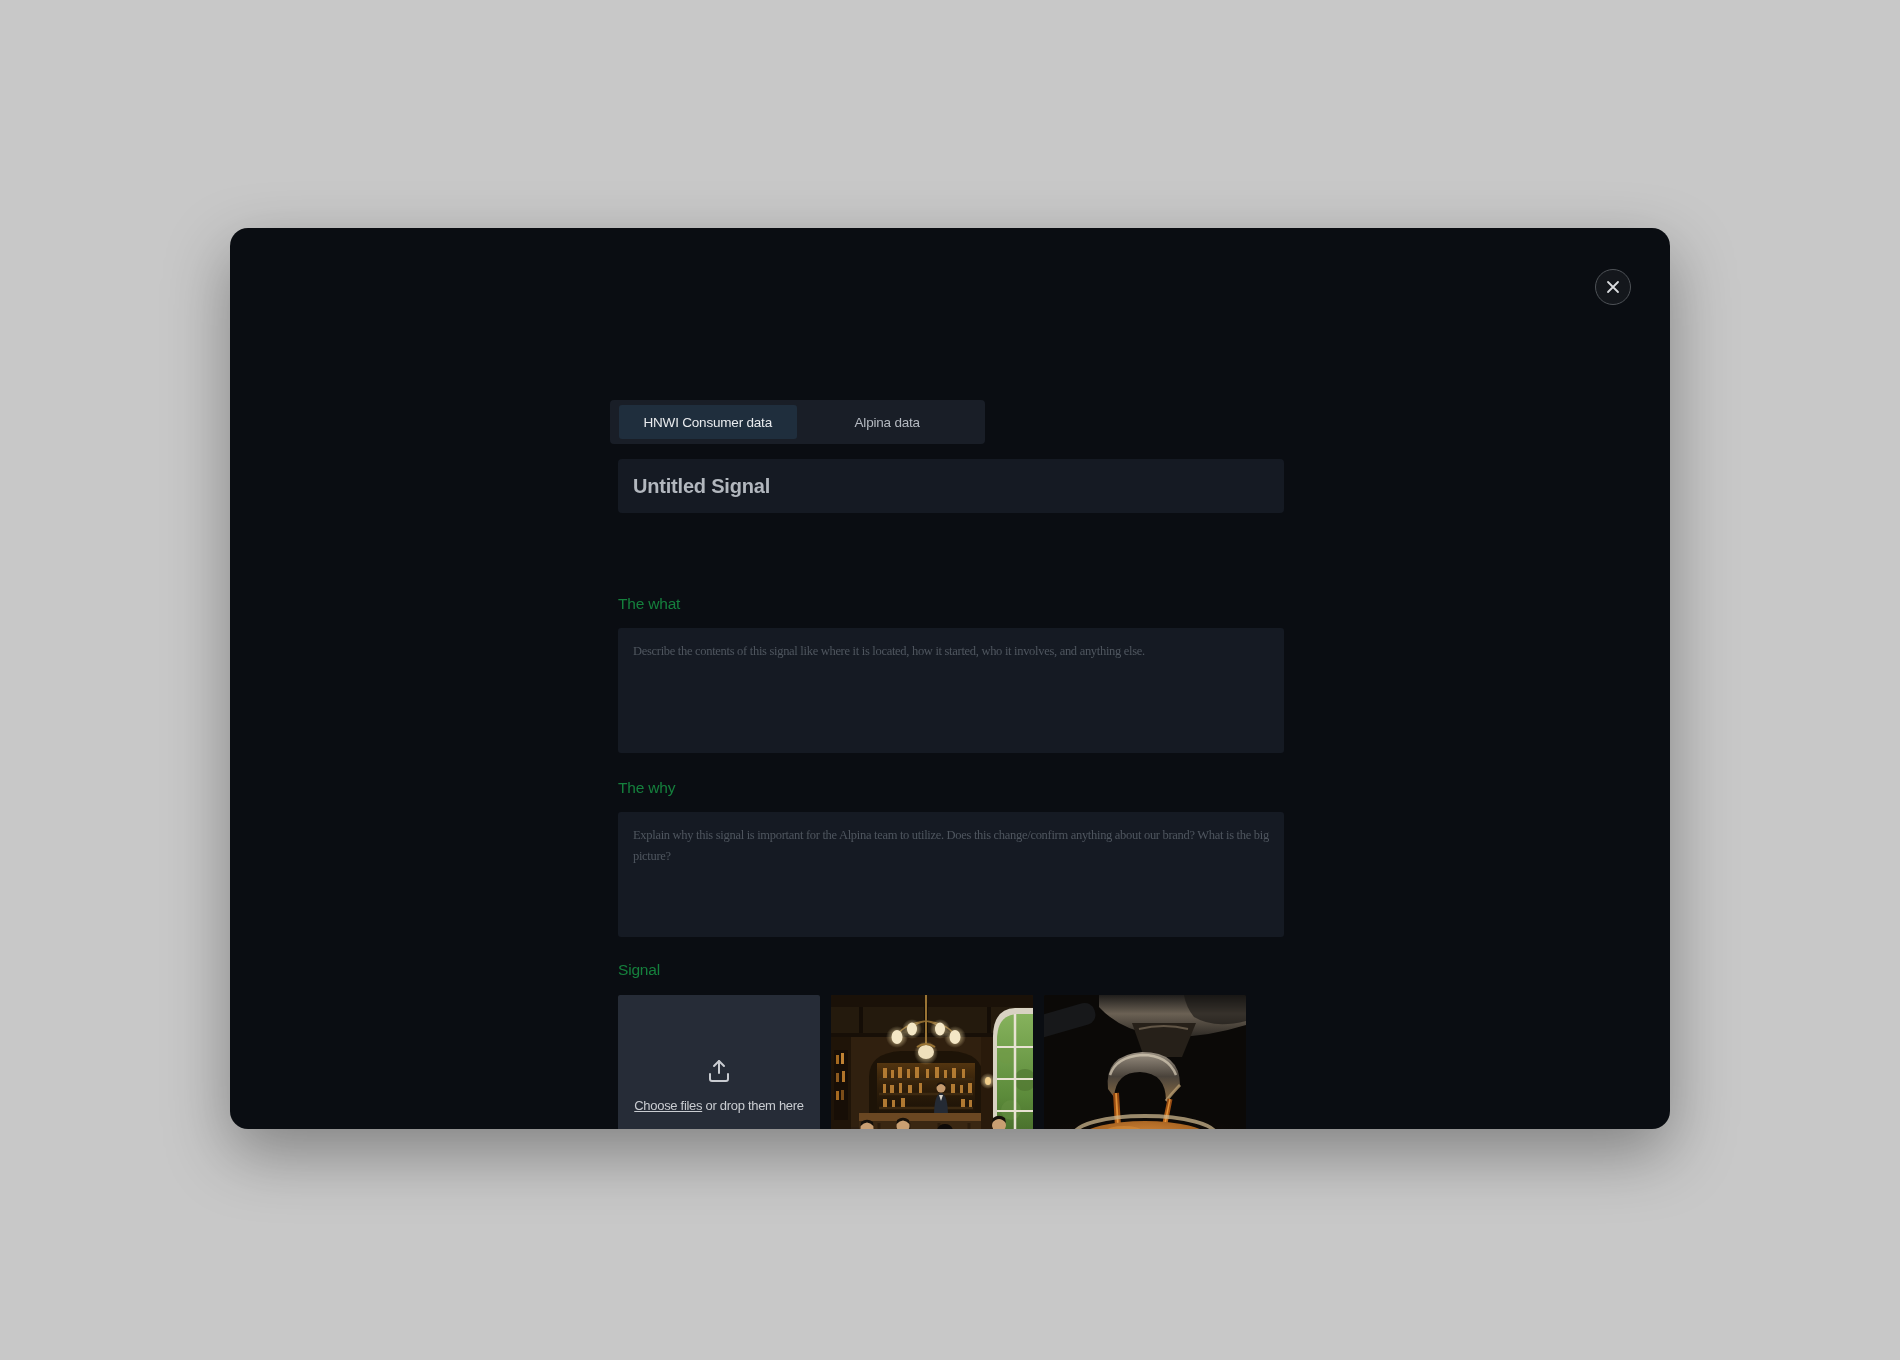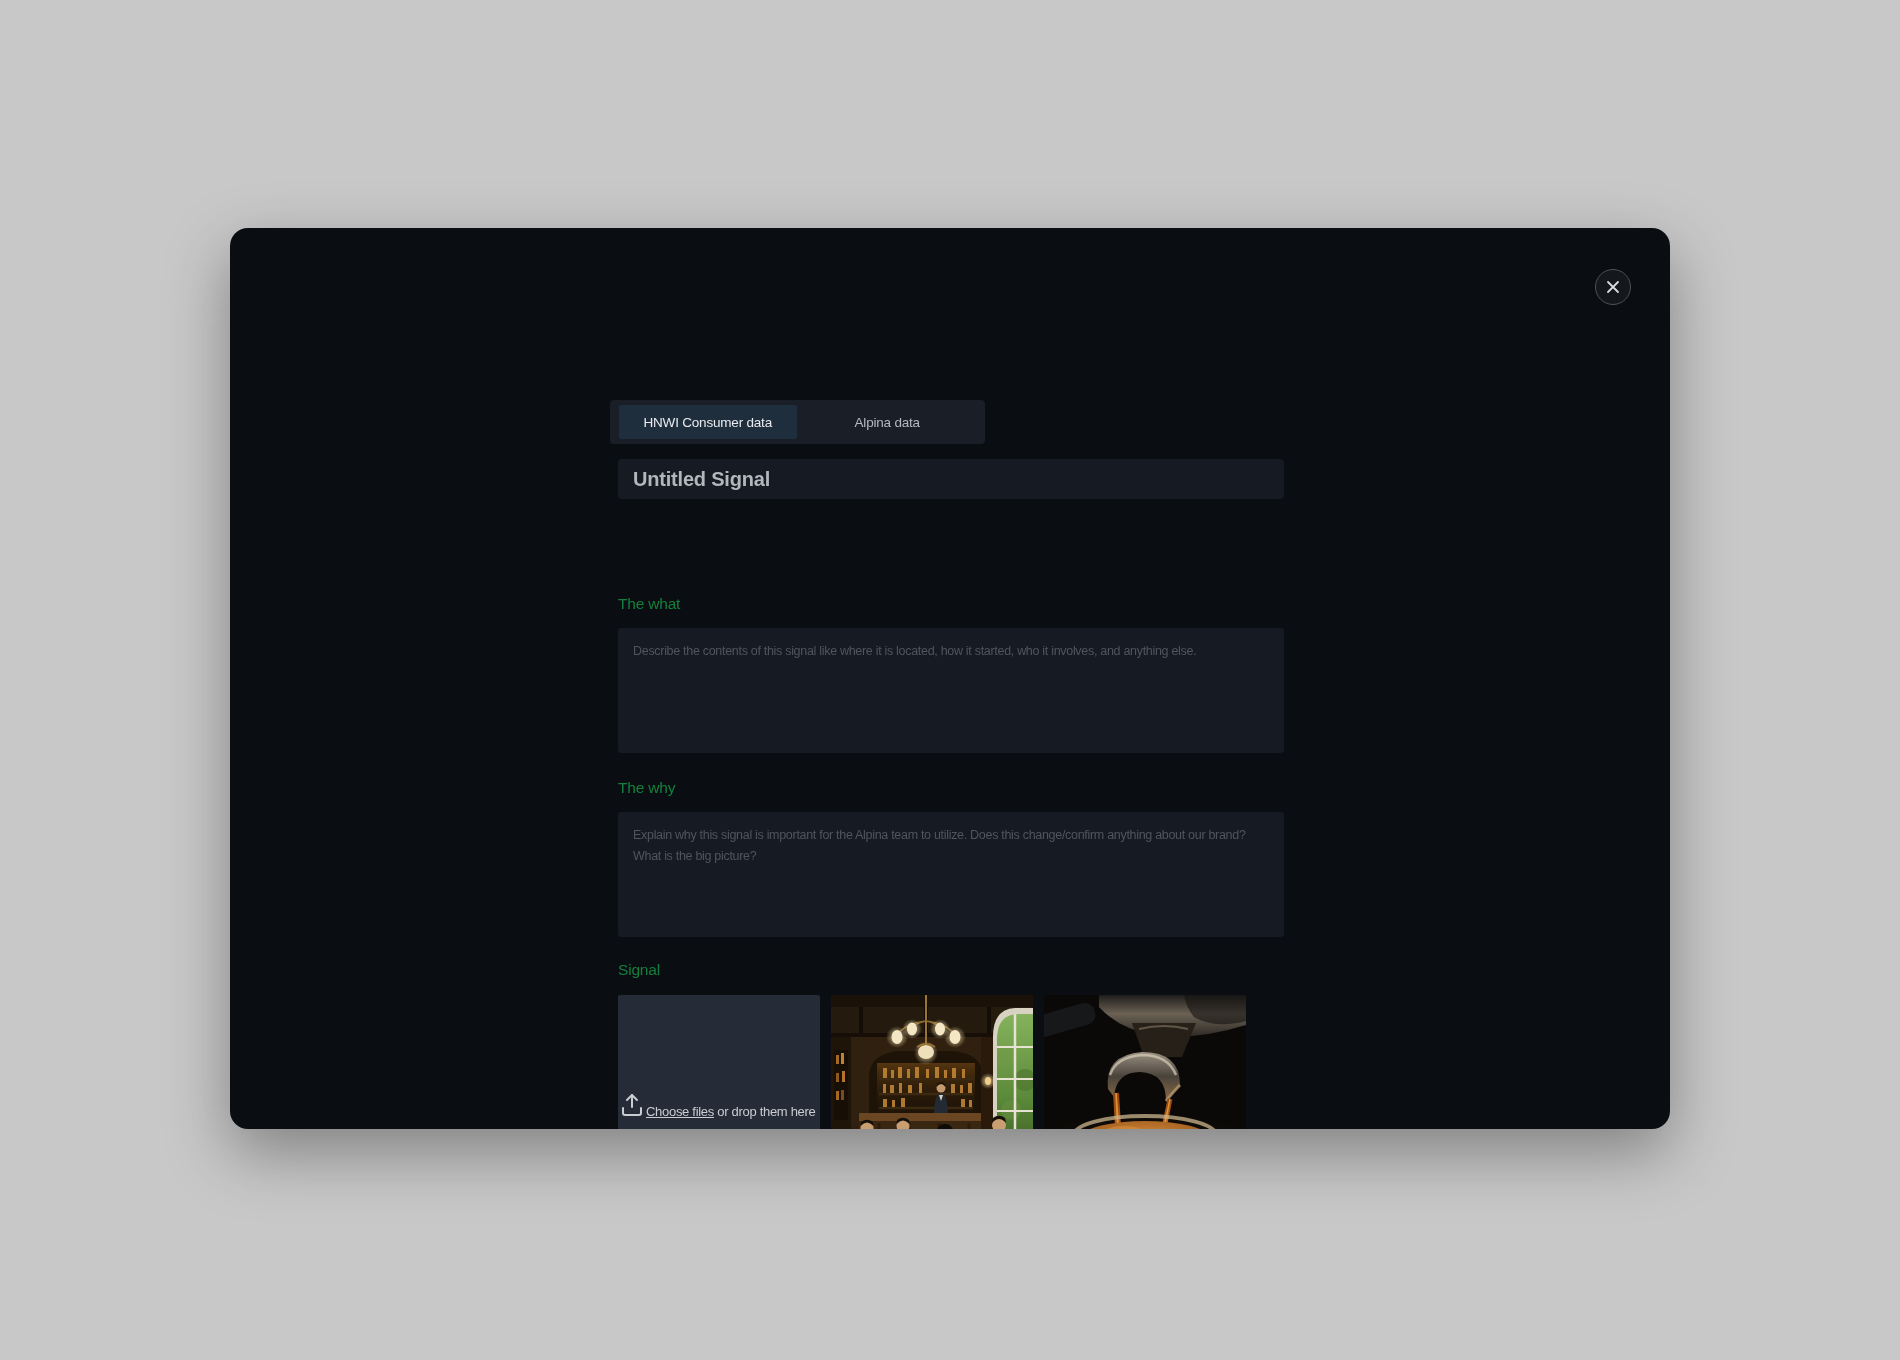--- a/index.html
+++ b/index.html
@@ -25,49 +25,49 @@
     position:absolute; left:380px; top:172px; width:375px; height:44px;
     background:#191e27; border-radius:4px; display:flex; padding:5px 9px; gap:2px;
   }
   .tab {
     flex:1; display:flex; align-items:center; justify-content:center;
     font-size:13.5px; color:#b4b9c0; border-radius:3px; cursor:pointer;
   }
   .tab.active { background:#1f2e3d; color:#e9ebee; }
 
   .title-input {
-    position:absolute; left:388px; top:231px; width:666px; height:40px;
+    position:absolute; left:388px; top:231px; width:666px; height:54px;
     background:#151a23; border:none; outline:none; border-radius:4px;
     padding:0 15px; color:#b2b7be; font-weight:700; font-size:20px;
     font-family:inherit; letter-spacing:-0.2px;
   }
 
   .field-label {
     position:absolute; left:388px; font-size:15.5px; line-height:20px; color:#15803d;
   }
   .lbl-what   { top:366px; }
   .lbl-why    { top:550px; }
   .lbl-images { top:732px; }
 
   .area {
     position:absolute; left:388px; width:666px; height:125px;
     background:#151a23; border:none; outline:none; border-radius:3px;
-    resize:none; padding:13px 15px; font-family:Liberation Sans, sans-serif;
+    resize:none; padding:13px 15px; font-family:Liberation Serif, serif;
     font-size:12.5px; line-height:21px; letter-spacing:-0.3px; color:#aab0b8;
   }
   .area::placeholder { color:#4f565f; opacity:1; }
   .area-what { top:400px; }
   .area-why  { top:584px; }
 
   .images-row {
     position:absolute; left:388px; top:767px; display:flex; gap:11px;
   }
   .dropzone {
     width:202px; height:170px; background:#262c37; border-radius:2px;
-    display:flex; flex-direction:row; align-items:center;
+    display:flex; flex-direction:column; align-items:center;
     justify-content:flex-start; padding-top:62px; cursor:pointer;
   }
   .dropzone .up-icon { margin-bottom:9px; }
   .drop-text { font-size:13px; letter-spacing:-0.3px; color:#c9ccd1; white-space:nowrap; }
   .drop-text .link { text-decoration:underline; cursor:pointer; }
 
   .thumb {
     width:202px; height:170px; border-radius:2px; overflow:hidden;
     background:#1a120a; cursor:pointer;
   }

